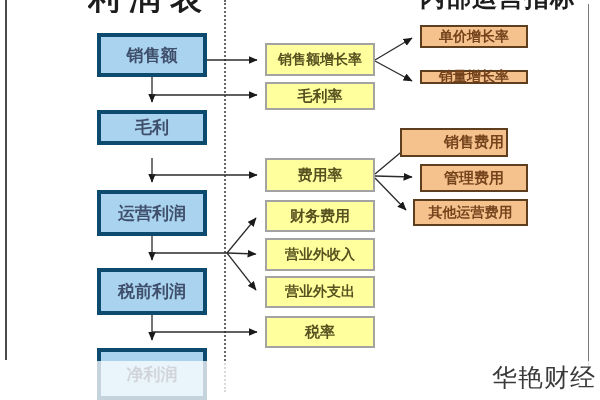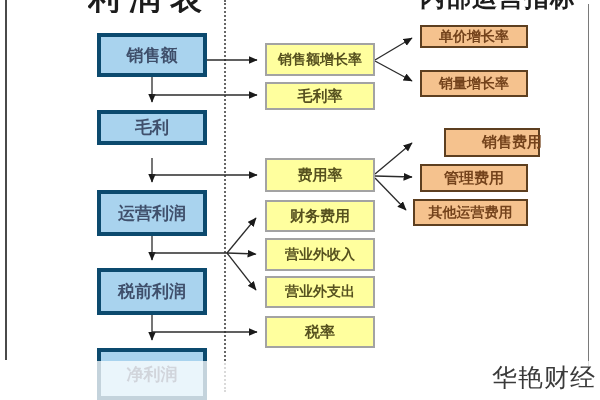--- a/index.html
+++ b/index.html
@@ -38,22 +38,22 @@
 
   #y1{left:265px;top:43px;width:110px;height:33px;font-size:14px;}
   #y2{left:265px;top:82px;width:110px;height:28px;}
   #y3{left:265px;top:158px;width:110px;height:34px;}
   #y4{left:265px;top:200px;width:110px;height:32px;}
   #y5{left:265px;top:238px;width:110px;height:33px;font-size:14px;}
   #y6{left:265px;top:276px;width:110px;height:32px;font-size:14px;}
   #y7{left:265px;top:316px;width:110px;height:32px;}
 
   #o1{left:420px;top:25px;width:108px;height:23px;font-size:14px;}
-  #o2{left:420px;top:70px;width:108px;height:27px;font-size:14px;}
-  #o3{left:444px;top:128px;width:96px;height:29px;padding-left:40px;}
+  #o2{left:420px;top:70px;width:108px;height:14px;font-size:14px;}
+  #o3{left:400px;top:128px;width:108px;height:29px;padding-left:40px;}
   #o4{left:420px;top:164px;width:108px;height:28px;}
   #o5{left:413px;top:199px;width:115px;height:27px;font-size:14px;}
 
   svg.wires{position:absolute;left:0;top:0;z-index:1;}
 
   
   .fade-band{position:absolute;left:0;top:361px;width:600px;height:39px;
     background:rgba(255,255,255,0.76);z-index:3;}
   .watermark{position:absolute;left:492px;top:361px;z-index:4;color:#3a3a3a;
     font-size:25px;font-weight:400;letter-spacing:1px;white-space:nowrap;}

